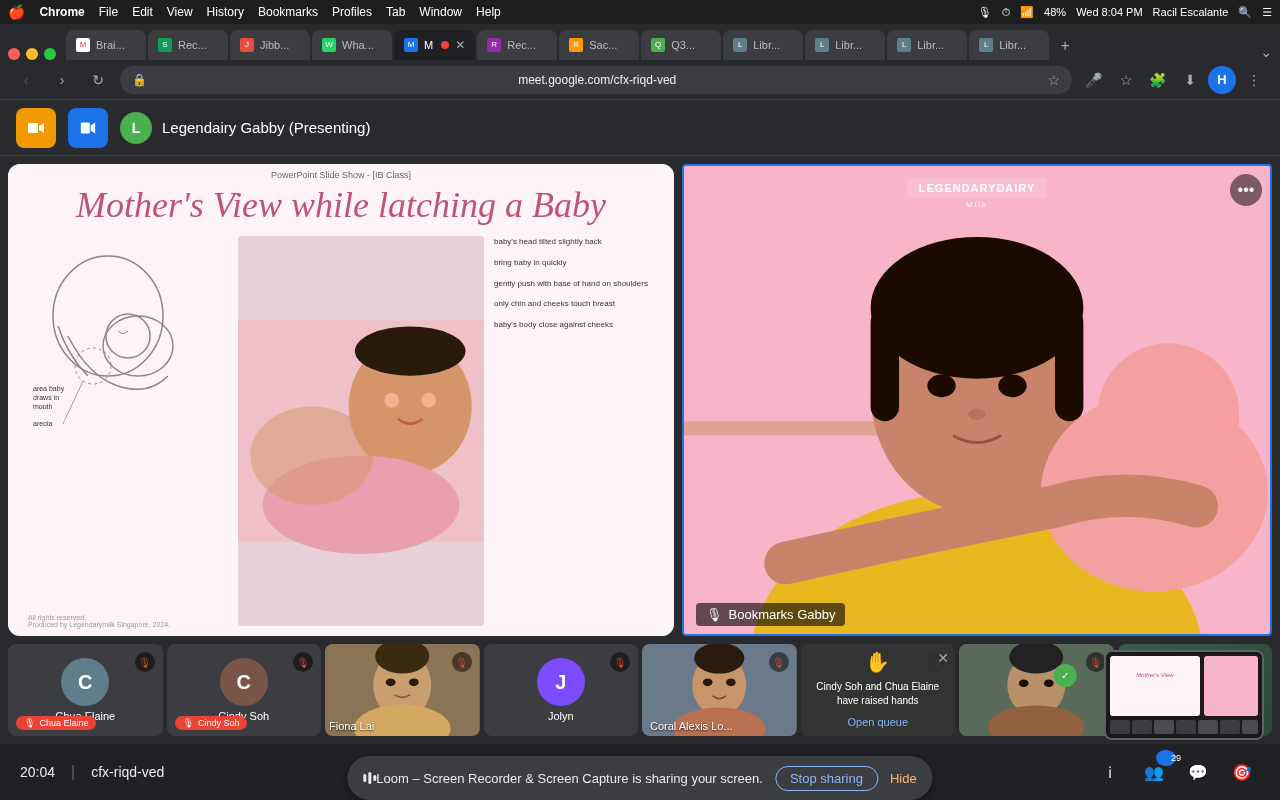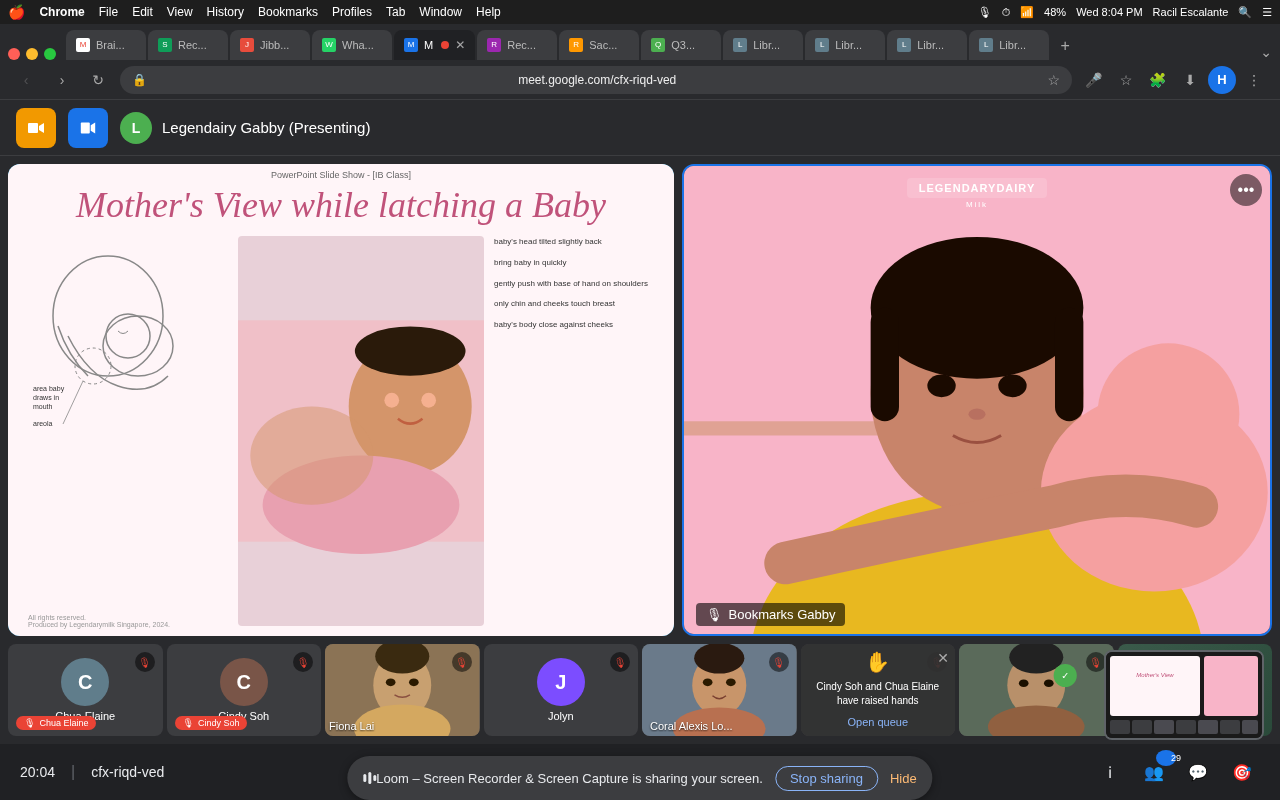--- a/index.html
+++ b/index.html
@@ -209,21 +209,21 @@
       left: 20px;
       font-size: 7px;
       color: #999;
     }
 
     
     .presenter-video {
       width: 590px;
       flex-shrink: 0;
       background: #1a1a1a;
-      border-radius: 12px;
+      border-radius: 4px;
       overflow: hidden;
       position: relative;
       border: 2px solid #1a73e8;
     }
     .video-overlay-top {
       position: absolute;
       top: 8px; right: 8px;
     }
     .more-btn {
       width: 32px; height: 32px; border-radius: 50%;

